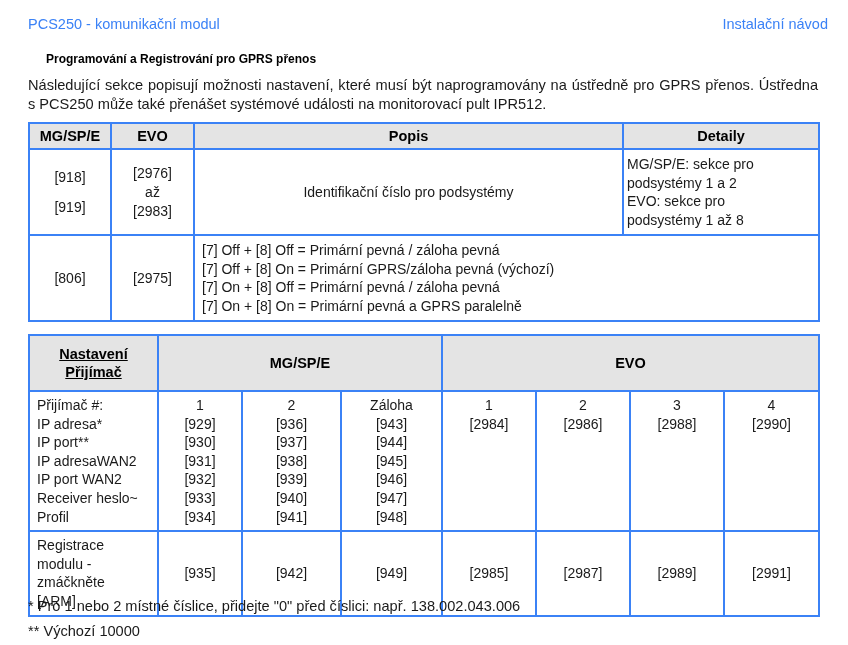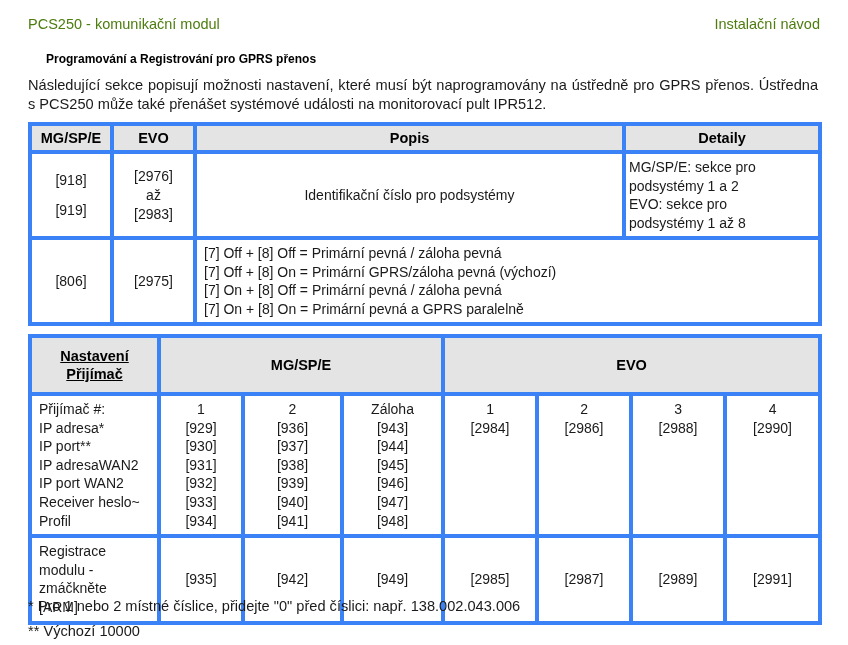--- a/index.html
+++ b/index.html
@@ -14,27 +14,27 @@
     color: #1a1a1a;
     overflow: hidden;
     position: relative;
   }
 
   
   .runhead {
     position: absolute;
     top: 16px;
     left: 28px;
-    right: 28px;
+    right: 20px;
     height: 20px;
     display: flex;
     justify-content: space-between;
     align-items: baseline;
     font-size: 14.5px;
-    color: #4d7c0f;
+    color: #3b82f6;
   }
   .runhead .rh-left  { white-space: nowrap; }
   .runhead .rh-right { white-space: nowrap; }
 
   
   .section-title {
     position: absolute;
     top: 52px;
     left: 46px;
     font-size: 12px;
@@ -56,21 +56,21 @@
   
   table.doc {
     position: absolute;
     border-collapse: collapse;
     table-layout: fixed;
     font-size: 14px;
     color: #1a1a1a;
     background: #fff;
   }
   table.doc, table.doc th, table.doc td {
-    border: 4px solid #3b82f6;
+    border: 2px solid #3b82f6;
   }
   table.doc th {
     background: #e4e4e4;
     font-weight: bold;
     font-size: 14.5px;
     text-align: center;
     padding: 4px 3px;
     color: #000;
   }
   table.doc td {

